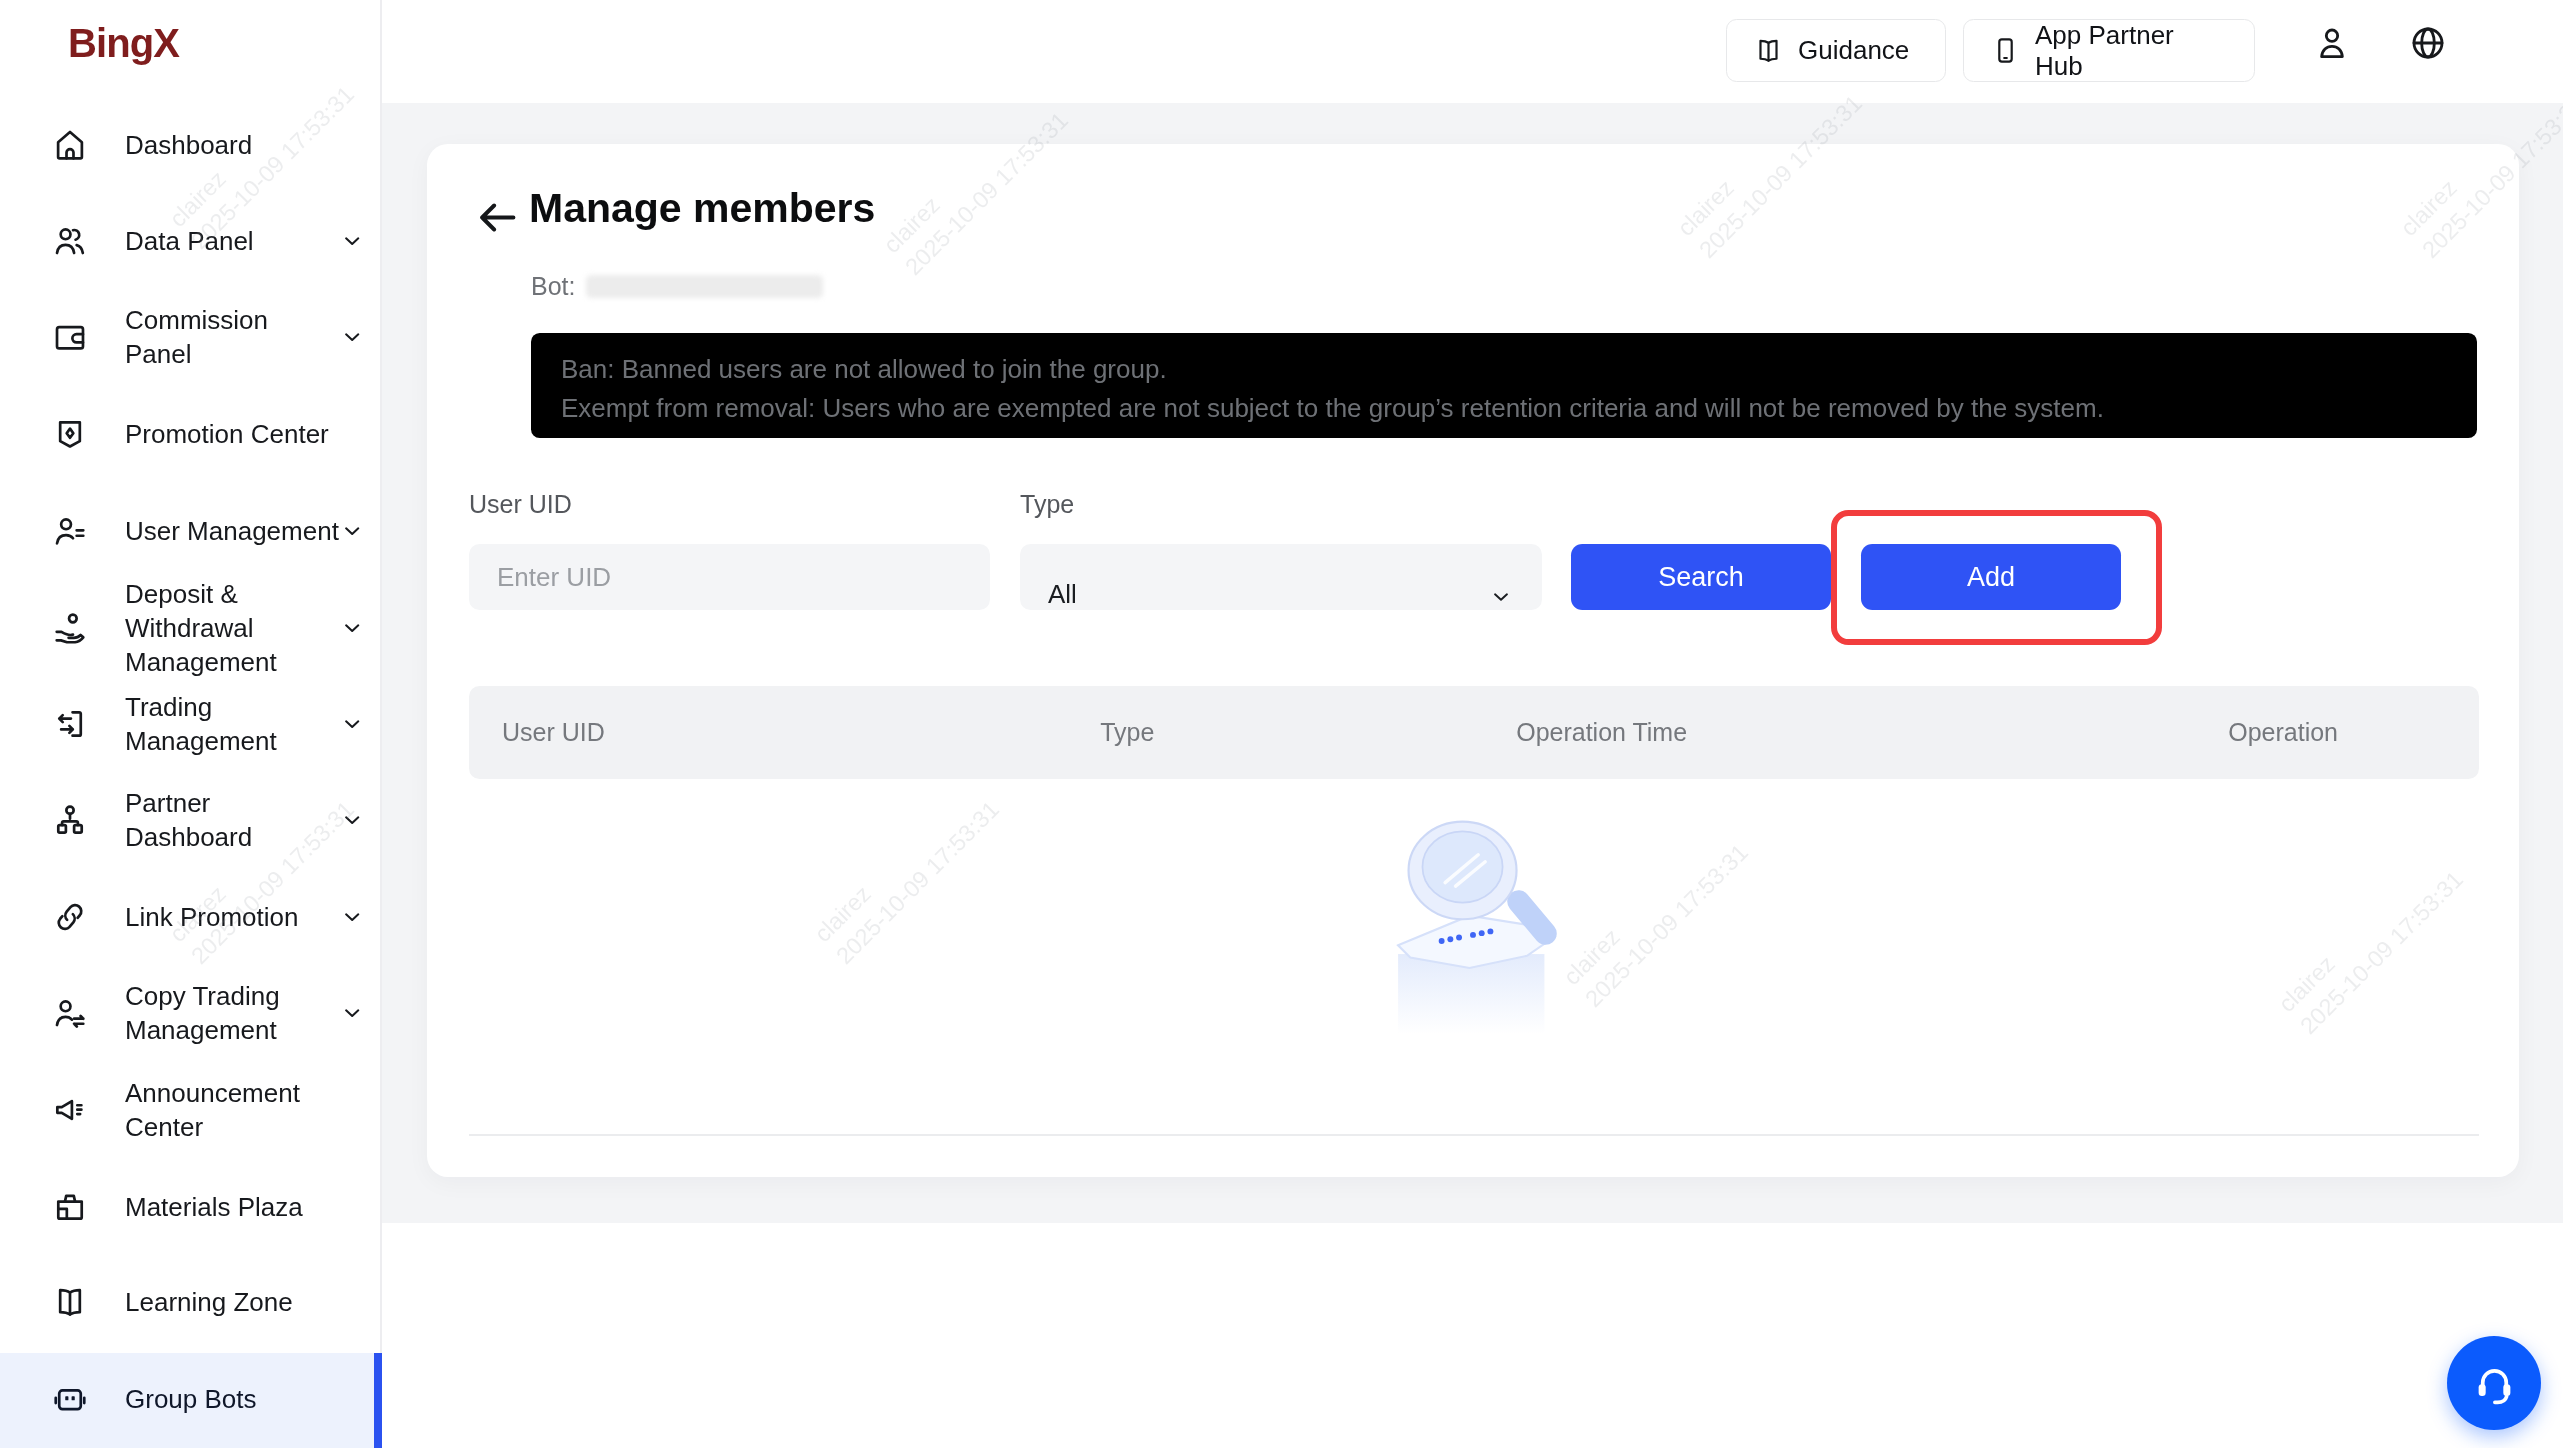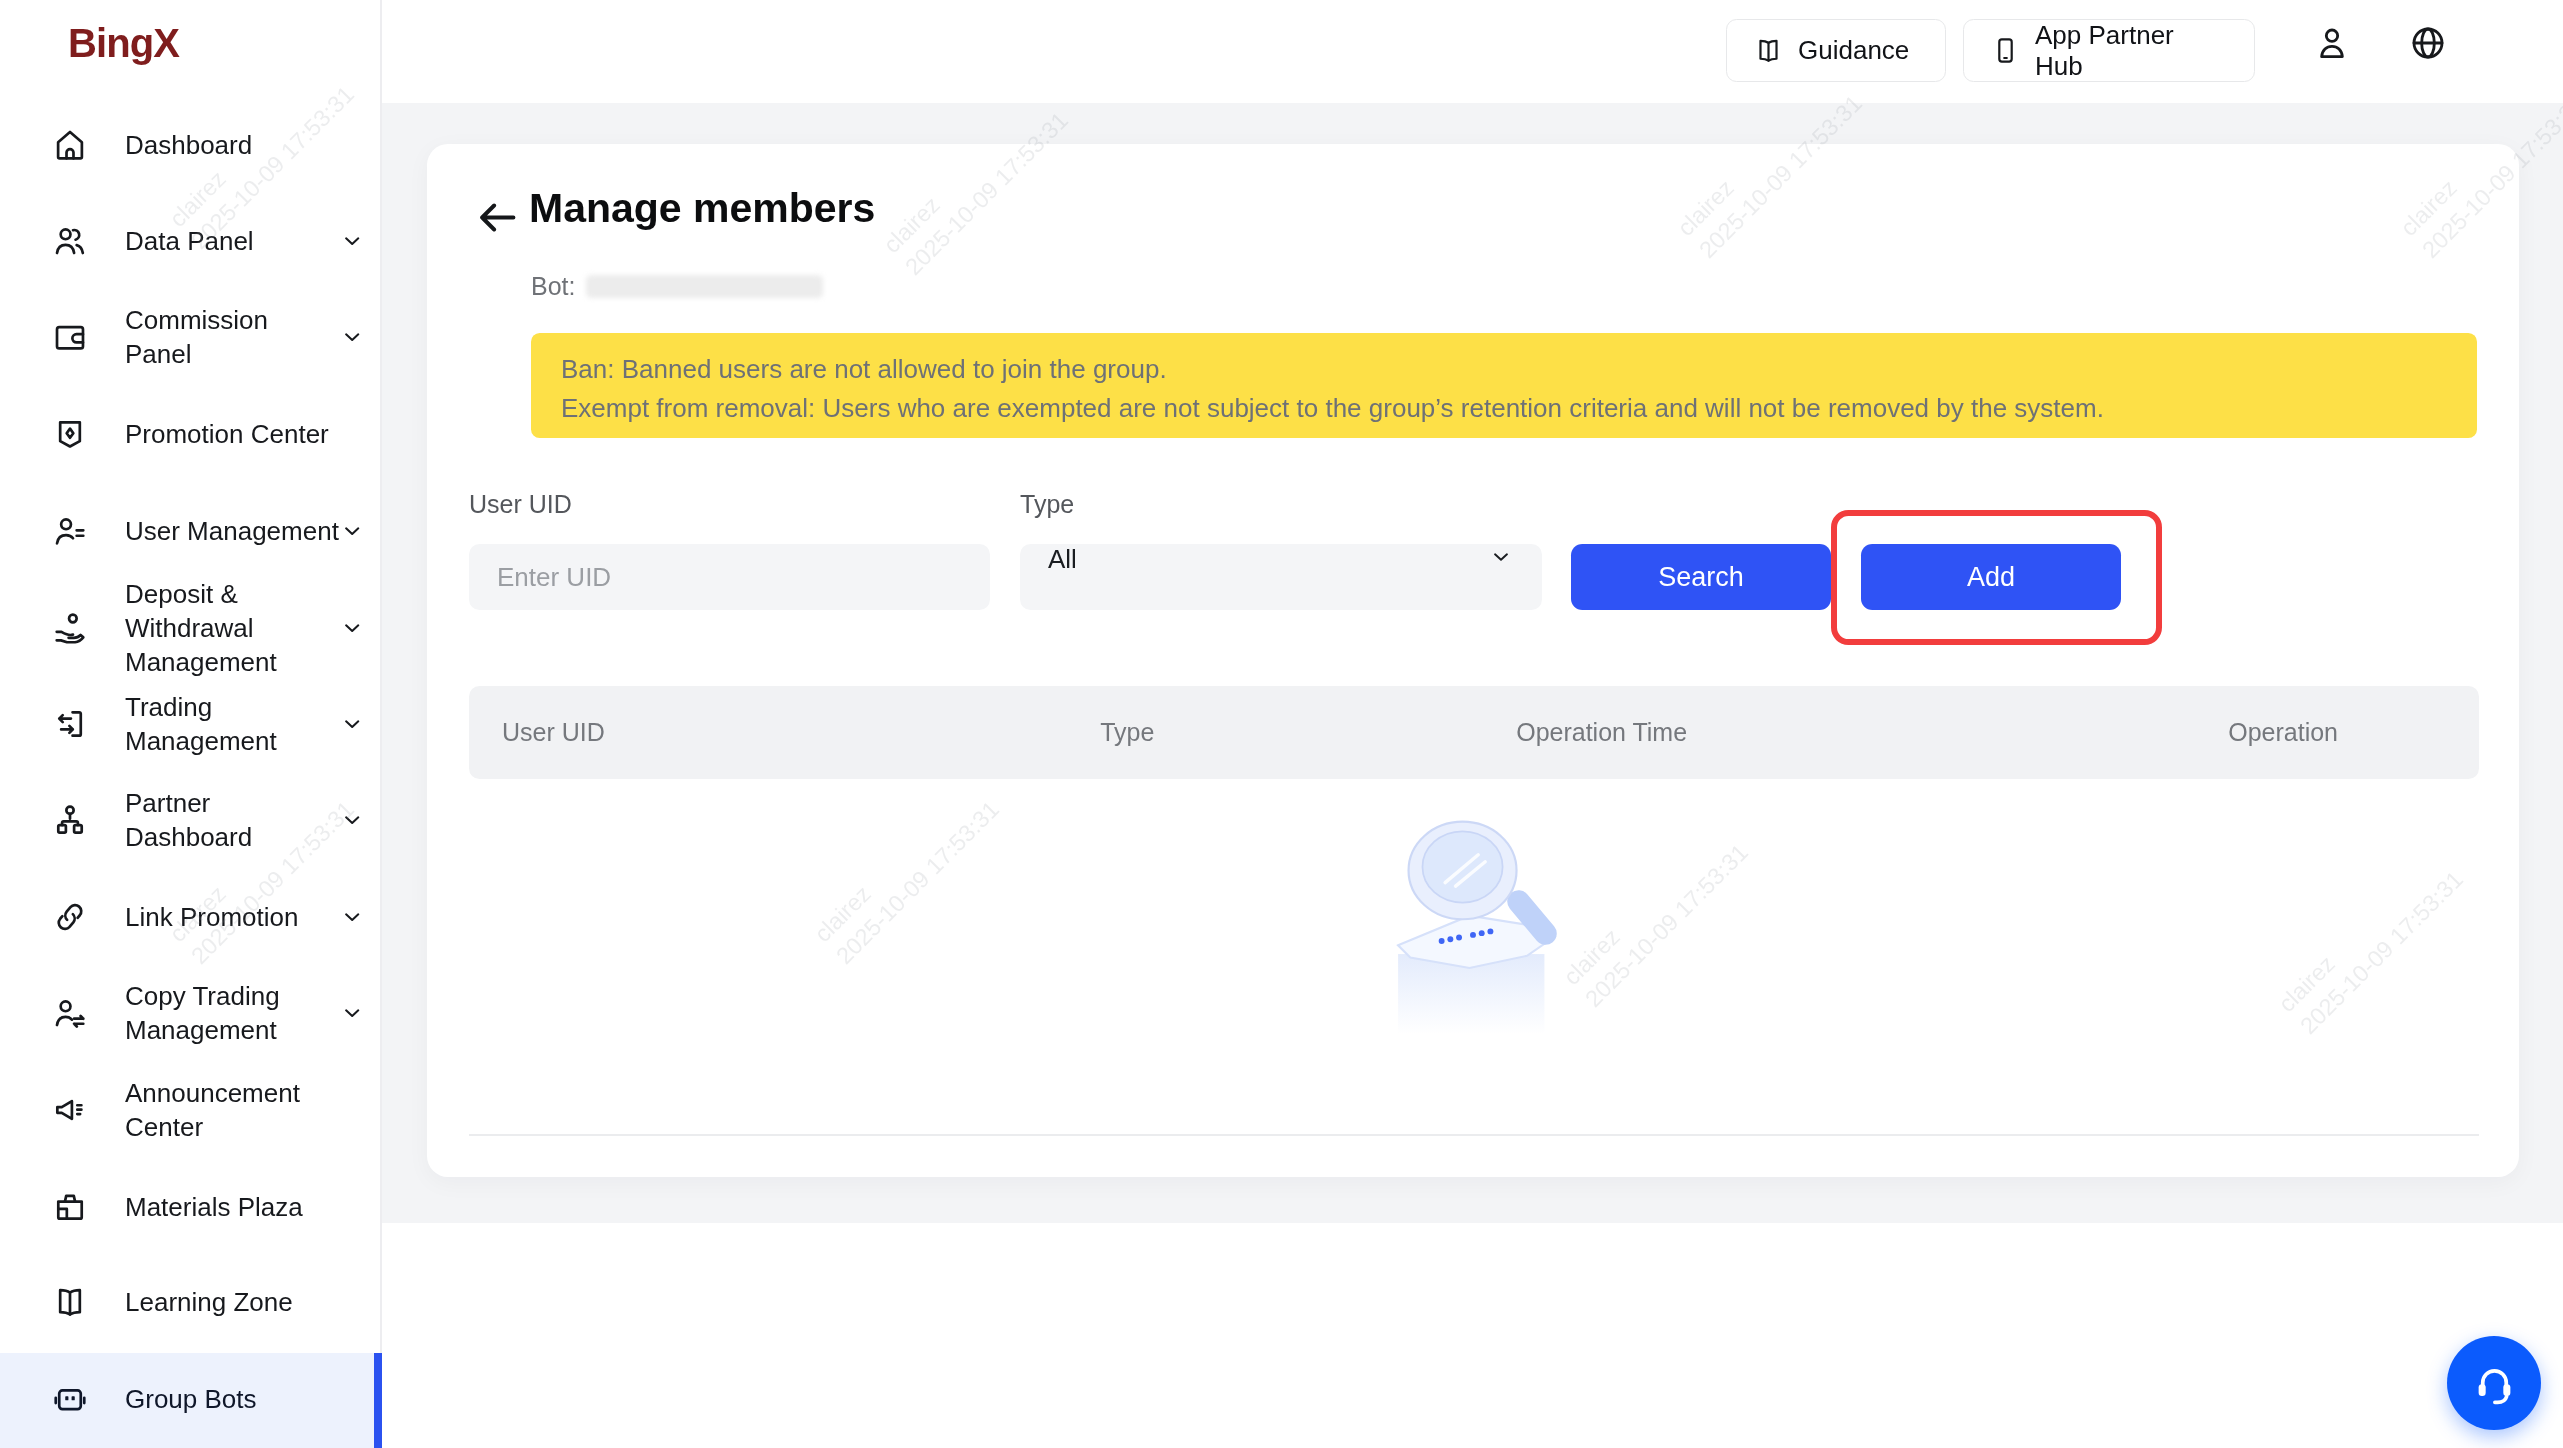--- a/index.html
+++ b/index.html
@@ -49,30 +49,30 @@
   .back-btn { position:absolute; left:475px; top:195px; width:45px; height:45px; z-index:4; cursor:pointer; }
   .back-btn svg { width:45px; height:45px; }
   .page-title { position:absolute; left:529px; top:185px; font-size:41px; font-weight:700;
     color:#0c0d0f; z-index:4; }
   .bot-row { position:absolute; left:531px; top:272px; display:flex; align-items:center; z-index:4; }
   .bot-label { font-size:25px; color:#6f7277; }
   .bot-redacted { margin-left:10.5px; width:237px; height:23.5px; background:#ececec;
     border-radius:5.2px; filter:blur(2.6px); }
 
   .notice { position:absolute; left:531px; top:333px; width:1946px; height:105px;
-    background:#fde047; border-radius:8.7px; padding:16.6px 30px; z-index:4; }
+    background:#000000; border-radius:8.7px; padding:16.6px 30px; z-index:4; }
   .notice div { font-size:26px; line-height:39px; color:#6e7176; }
 
   .form-label { position:absolute; top:490px; font-size:25px; color:#54575c; z-index:4; }
   .uid-input { position:absolute; left:469px; top:544px; width:521px; height:66px;
     background:#f4f5f7; border:none; border-radius:10.5px; padding:0 28px; font-size:26px;
     color:#1a1d21; z-index:4; font-family:"Liberation Sans",sans-serif; }
   .uid-input::placeholder { color:#9b9ea3; }
   .type-select { position:absolute; left:1020px; top:544px; width:522px; height:66px;
-    background:#f4f5f7; border-radius:10.5px; display:flex; align-items:flex-start;
+    background:#f4f5f7; border-radius:10.5px; display:flex; align-items:flex-end;
     padding:0 28px; font-size:26px; color:#1a1d21; z-index:4; cursor:pointer; }
   .type-select .chev { margin-left:auto; display:flex; }
   .type-select svg { width:26px; height:26px; }
   .btn { position:absolute; top:544px; height:66px; width:260px; border:none; border-radius:11.3px;
     background:#2f53f5; color:#fff; font-size:27px; z-index:4; cursor:pointer;
     font-family:"Liberation Sans",sans-serif; }
   .annotation { position:absolute; left:1831px; top:510px; width:331px; height:135px;
     border:6.1px solid #f23d3d; border-radius:17.4px; z-index:5; pointer-events:none; }
 
   .table-head { position:absolute; left:469px; top:686px; width:2010px; height:93px;

